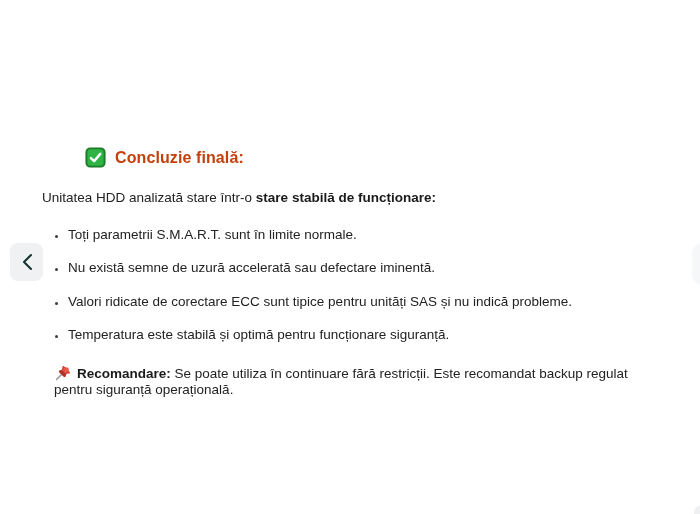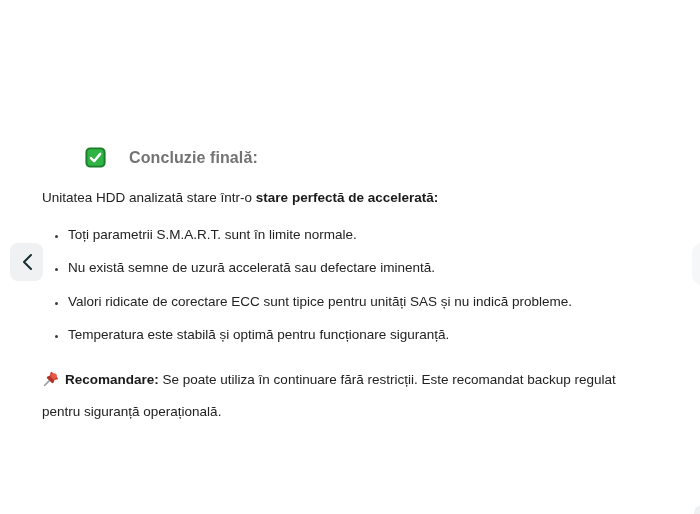--- a/index.html
+++ b/index.html
@@ -59,25 +59,25 @@
     position: absolute;
     left: 42px;
     top: 146px;
     width: 614px;
     font-size: 13.5px;
     line-height: 1.45;
   }
   h2.heading {
     display: flex;
     align-items: center;
-    gap: 23px;
+    gap: 9px;
     margin: 0 0 19px 0;
     font-size: 16px;
     font-weight: 700;
-    color: #737373;
+    color: #c2410c;
     letter-spacing: 0.1px;
     padding-left: 43px;
   }
   .emoji-check {
     width: 21px;
     height: 21px;
     flex: 0 0 auto;
   }
   p.intro {
     margin: 0 0 17px 0;
@@ -94,22 +94,22 @@
   }
   ul.points li {
     margin: 0 0 14px 0;
     color: #222222;
   }
   ul.points li::marker {
     color: #3c3c3c;
     font-size: 11px;
   }
   p.rec {
-    margin: 0;
-    line-height: 32px;
+    margin: 12px;
+    line-height: 15px;
     color: #222222;
   }
   .emoji-pin {
     width: 18px;
     height: 18px;
     vertical-align: -4px;
     margin-right: 5px;
   }
 </style>
 </head>
@@ -132,21 +132,21 @@
 <main>
 
   <h2 class="heading">
     <svg class="emoji-check" viewBox="0 0 24 24">
       <rect x="1.6" y="1.6" width="20.8" height="20.8" rx="4.5" fill="#2fb344" stroke="#1b7d27" stroke-width="2.2"></rect>
       <path d="M6.8 12.6 L10.4 16.2 L17.4 7.9" stroke="#ffffff" stroke-width="2.8" fill="none" stroke-linecap="round" stroke-linejoin="round"></path>
     </svg>
     <span>Concluzie finală:</span>
   </h2>
 
-  <p class="intro"><span>Unitatea HDD analizată stare într-o </span><strong>stare perfectă de accelerată:</strong></p>
+  <p class="intro"><span>Unitatea HDD analizată stare într-o </span><strong>stare stabilă de funcționare:</strong></p>
 
   <ul class="points">
     <li>Toți parametrii S.M.A.R.T. sunt în limite normale.</li>
     <li>Nu există semne de uzură accelerată sau defectare iminentă.</li>
     <li>Valori ridicate de corectare ECC sunt tipice pentru unități SAS și nu indică probleme.</li>
     <li>Temperatura este stabilă și optimă pentru funcționare siguranță.</li>
   </ul>
 
   <p class="rec"><svg class="emoji-pin" viewBox="0 0 24 24">
         <line x1="3.5" y1="20.5" x2="9.5" y2="14.5" stroke="#9aa0a6" stroke-width="2" stroke-linecap="round"></line>

